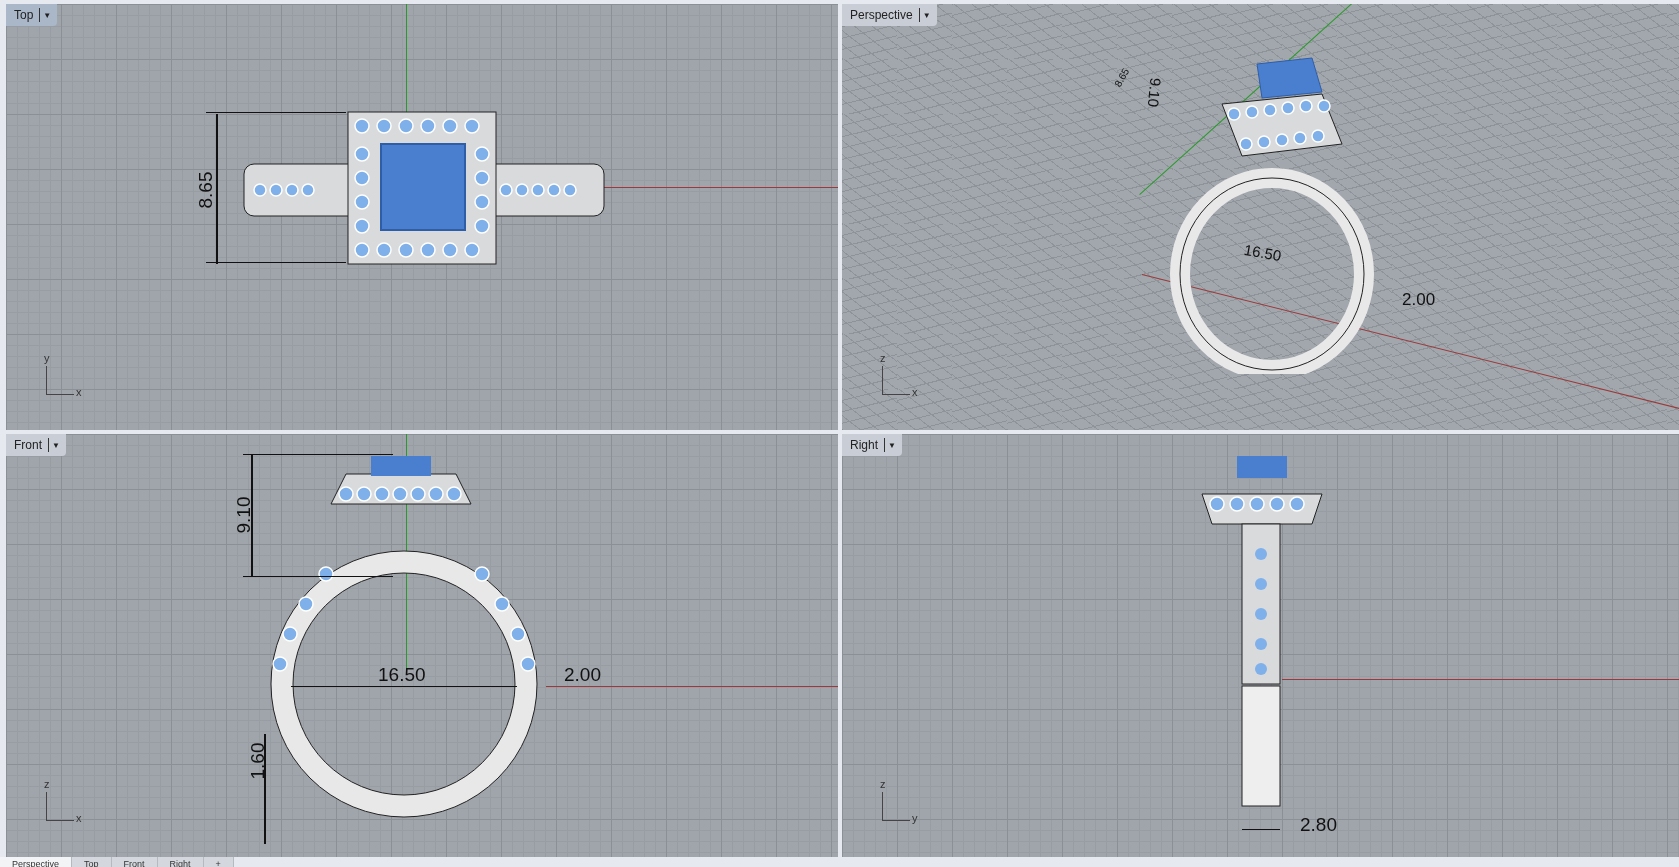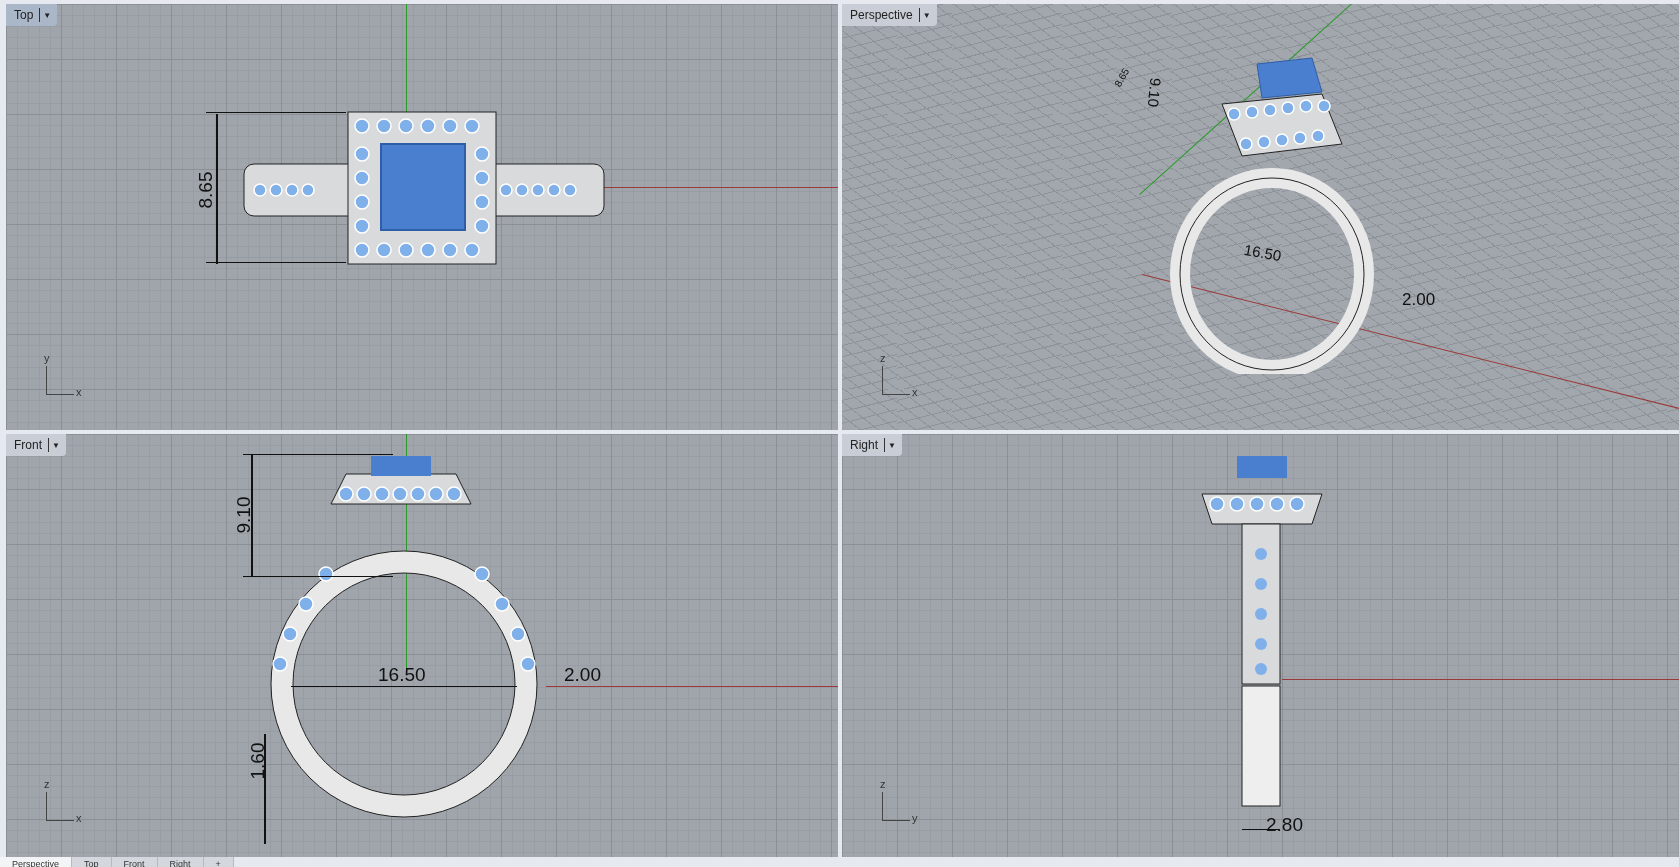--- a/index.html
+++ b/index.html
@@ -203,21 +203,21 @@
     <g fill="#7fb0ea">
         <circle cx="69" cy="100" r="6"></circle>
         <circle cx="69" cy="130" r="6"></circle>
         <circle cx="69" cy="160" r="6"></circle>
         <circle cx="69" cy="190" r="6"></circle>
         <circle cx="69" cy="215" r="6"></circle>
       </g>
     <rect x="50" y="232" width="38" height="120" fill="#eeeeee" stroke="#222"></rect>
   </svg>
   <div class="dimline" style="left:400px;top:395px;width:38px;height:1px;"></div>
-  <div class="dim" style="left:424px;top:380px;">2.80</div>
+  <div class="dim" style="left:458px;top:380px;">2.80</div>
   <div class="triad" style="left:36px;top:350px;">
     <span class="l1"></span>
       <span class="l2"></span>
     <span class="a1">z</span>
       <span class="a2">y</span>
   </div>
 </div>
 
 <div class="bottom-tabs">
   <div class="tab active">Perspective</div>

